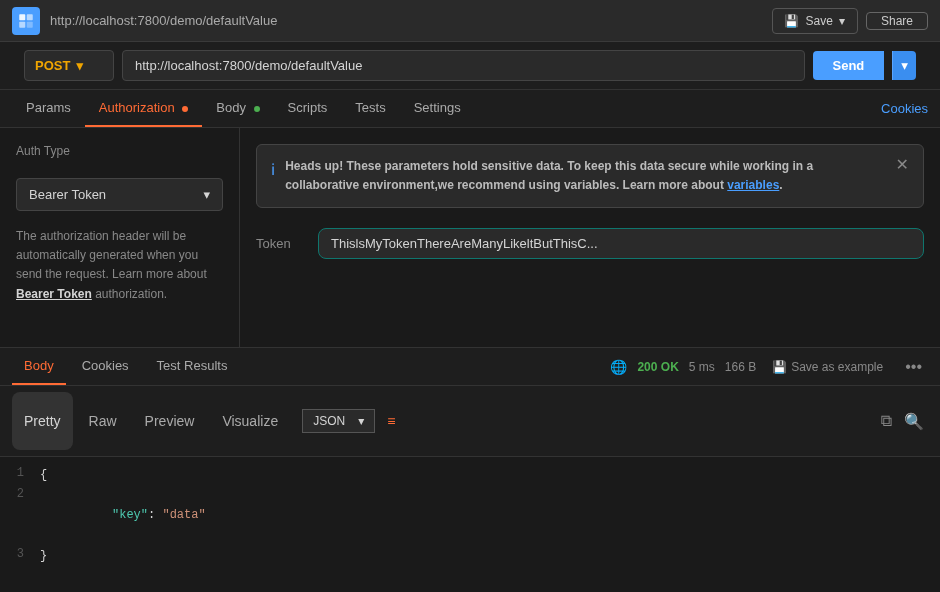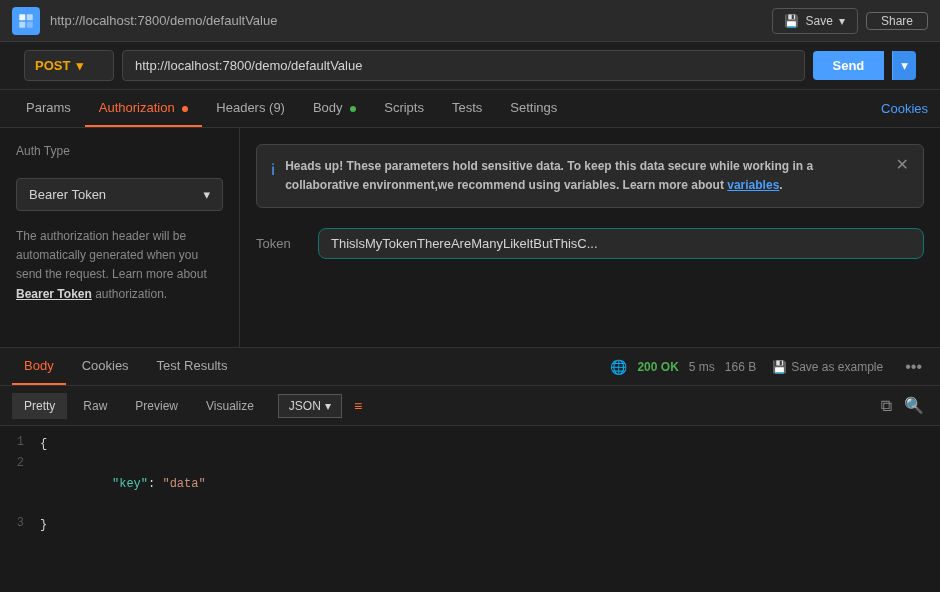--- a/index.html
+++ b/index.html
@@ -324,41 +324,41 @@
     
     .format-tabs-bar {
       background: #1e1e1e;
       display: flex;
       align-items: center;
       padding: 6px 12px;
       border-bottom: 1px solid #333;
       gap: 4px;
     }
     .format-tab {
-      padding: 6px 12px;
+      padding: 21px 12px;
       color: #aaa;
       cursor: pointer;
-      font-size: 12px;
-      border-radius: 0;
+      font-size: 14px;
+      border-radius: 8px;
     }
     .format-tab.active {
       background: #333;
       color: #d4d4d4;
     }
     .json-select {
       background: #2a2a2a;
       border: 1px solid #555;
       color: #d4d4d4;
       padding: 4px 10px;
       border-radius: 0;
       font-size: 12px;
       cursor: pointer;
       display: flex;
       align-items: center;
-      gap: 4px;
+      gap: 13px;
       margin-left: 8px;
     }
     .filter-icon {
       color: #ff6b35;
       font-size: 14px;
       margin-left: 8px;
     }
     .format-spacer { flex: 1; }
     .copy-icon, .search-icon-btn {
       color: #888;
@@ -433,21 +433,20 @@
   <button class="send-btn">Send</button>
   <button class="send-dropdown">▾</button>
 </div>
 
 <div class="tabs-bar">
   <div class="tab">Params</div>
   <div class="tab active">
     <span>Authorization</span>
     <span class="tab-dot orange"></span>
   </div>
-  <div class="tab">Headers (9)</div>
   <div class="tab">
     <span>Body</span>
     <span class="tab-dot green"></span>
   </div>
   <div class="tab">Scripts</div>
   <div class="tab">Tests</div>
   <div class="tab">Settings</div>
   <div class="tabs-spacer"></div>
   <div class="cookies-link">Cookies</div>
 </div>

